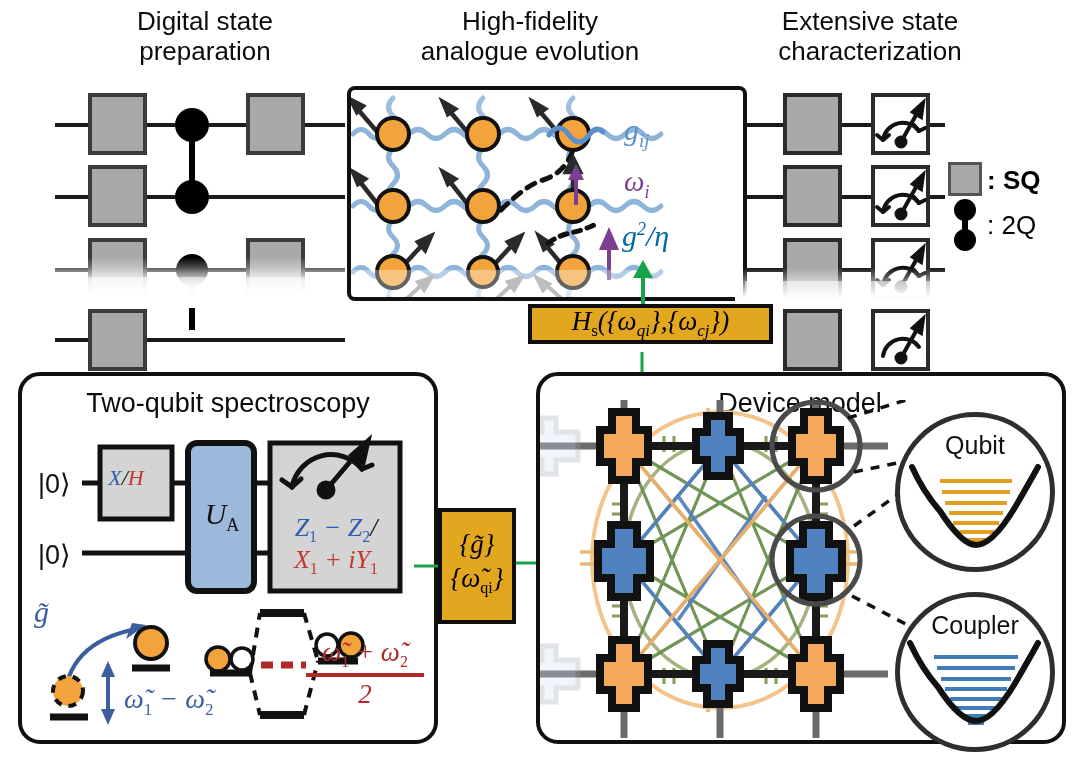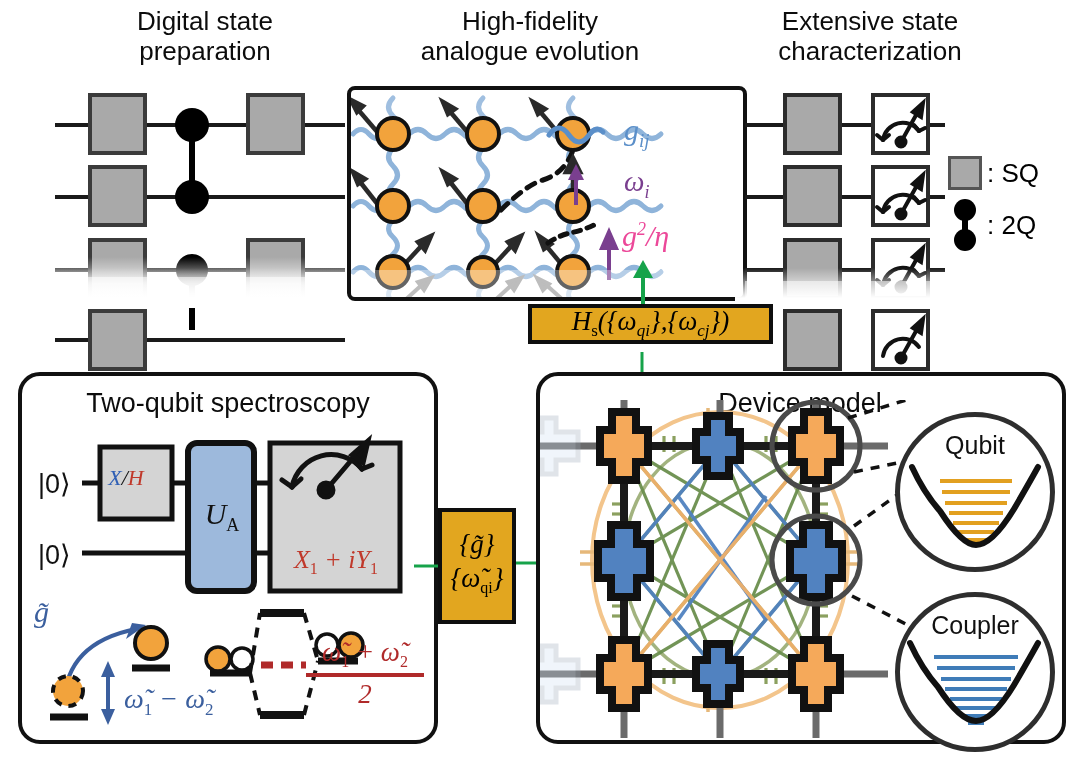--- a/index.html
+++ b/index.html
@@ -211,21 +211,21 @@
         </svg>
         <span class="ital" style="font-size:29px;color:#7a3f8f;margin-left:16px;">
           <span>ω</span><sub style="font-size:18px;">i</sub>
         </span>
       </div>
 
       <div style="display:flex;align-items:center;height:48px;">
         <svg width="62" height="26">
           <path d="M2 20 q12 -8 22 -10 q14 -3 26 -9" fill="none" stroke="#111" stroke-width="5" stroke-dasharray="7 7" stroke-linecap="round"></path>
         </svg>
-        <span class="ital" style="font-size:30px;color:#ec4899;margin-left:14px;">
+        <span class="ital" style="font-size:30px;color:#0369a1;margin-left:14px;">
           <span>g</span><sup style="font-size:18px;">2</sup><span>/η</span>
         </span>
       </div>
     </div>
   </div>
 
   <div style="position:absolute;left:745px;top:85px;width:200px;height:215px;">
     <svg width="200" height="215">
       <g stroke="#1a1a1a" stroke-width="4">
         <line x1="0" y1="40" x2="200" y2="40"></line>
@@ -283,21 +283,21 @@
           <circle cx="28" cy="47" r="4.5" fill="#111"></circle>
         </g>
       </g>
       <rect x="0" y="196" width="200" height="24" fill="#fff" opacity="0.55"></rect>
     </svg>
   </div>
   <div class="fade" style="left:735px;top:268px;width:230px;height:40px;
               background:linear-gradient(to bottom,rgba(255,255,255,0),#fff 75%);"></div>
 
   <div style="position:absolute;left:948px;top:150px;width:130px;">
-    <div style="display:flex;align-items:center;height:46px;">
+    <div style="display:flex;align-items:flex-end;height:46px;font-weight:bold;">
       <div style="width:34px;height:34px;background:#a9a9a9;border:3px solid #555;box-sizing:border-box;"></div>
       <span style="font-size:26px;margin-left:5px;">: SQ</span>
     </div>
     <div style="display:flex;align-items:center;height:58px;text-align:center;">
       <svg width="34" height="54">
         <line x1="17" y1="12" x2="17" y2="42" stroke="#000" stroke-width="6"></line>
         <circle cx="17" cy="12" r="11" fill="#000"></circle>
         <circle cx="17" cy="42" r="11" fill="#000"></circle>
       </svg>
       <span style="font-size:26px;margin-left:5px;">: 2Q</span>
@@ -351,20 +351,23 @@
     </svg>
 
     <div class="ital" style="position:absolute;left:71px;top:40px;width:50px;text-align:center;font-size:22px;">
       <span style="color:#2f5fb5;">X</span><span style="color:#111;">/</span><span style="color:#c0392b;">H</span>
     </div>
 
     <div class="ital" style="position:absolute;left:166px;top:72px;width:52px;text-align:center;font-size:30px;color:#111;">
       <span>U</span><sub style="font-size:18px;font-style:normal;">A</sub>
     </div>
 
+    <div class="ital" style="position:absolute;left:245px;top:88px;width:122px;text-align:center;font-size:26px;color:#2f5fb5;white-space:nowrap;">
+      <span>Z</span><sub style="font-size:16px;font-style:normal;">1</sub><span> − </span><span>Z</span><sub style="font-size:16px;font-style:normal;">2</sub><span style="color:#111;">/</span>
+    </div>
     <div class="ital" style="position:absolute;left:245px;top:120px;width:122px;text-align:center;font-size:26px;color:#c0392b;white-space:nowrap;">
       <span>X</span><sub style="font-size:16px;font-style:normal;">1</sub><span> + i</span><span>Y</span><sub style="font-size:16px;font-style:normal;">1</sub>
     </div>
   </div>
 
   <div style="position:absolute;left:28px;top:595px;width:400px;height:145px;">
     <svg width="400" height="145">
 
       <path d="M36 108 q2 -60 72 -74" fill="none" stroke="#3b5f9e" stroke-width="4"></path>
       <polygon points="118,30 98,44 104,28" fill="#3b5f9e"></polygon>

